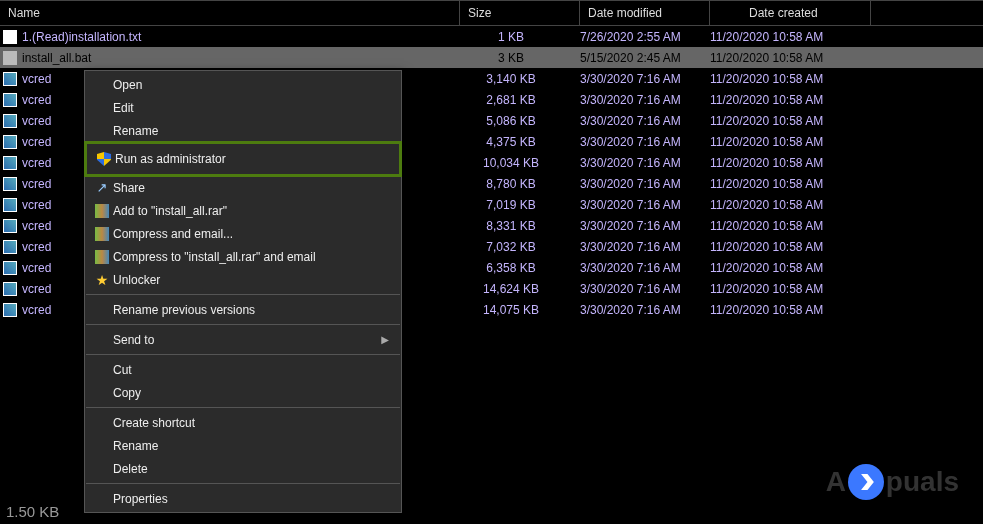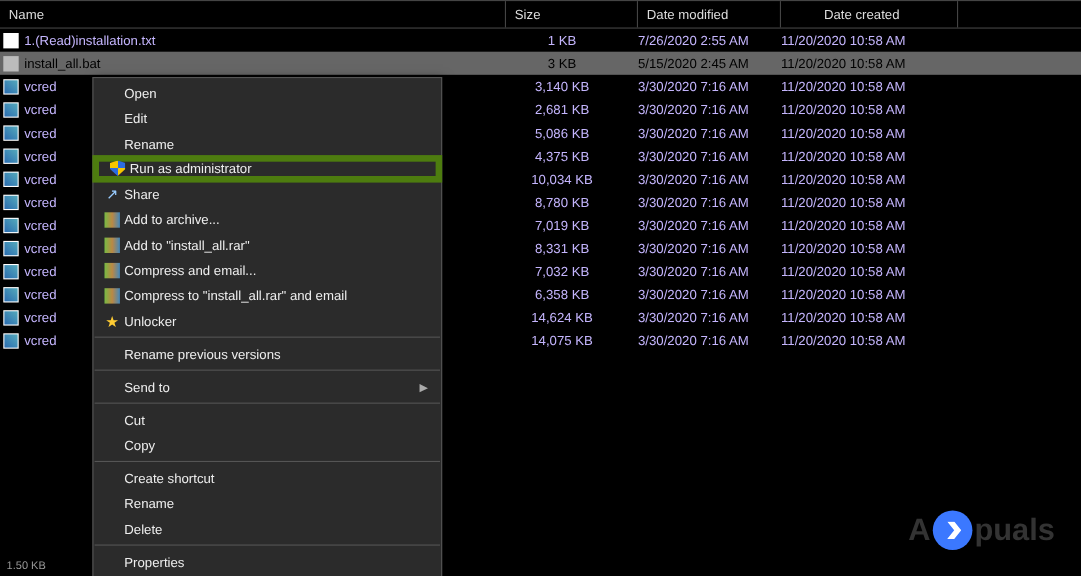--- a/index.html
+++ b/index.html
@@ -72,24 +72,23 @@
     height: 23px;
     padding: 0 12px 0 6px;
     color: #eee;
     position: relative;
   }
   .ctx .item .cico { width: 22px; display:flex; justify-content:center; }
   .ctx .item .lbl { flex: 1; white-space: nowrap; }
   .ctx .item .arrow { font-size: 10px; color:#aaa; }
   .ctx .sep { height:1px; background:#555; margin: 3px 1px; }
   .ctx .admin {
-    border: 6px solid #4d7c0f;
+    border: 3px solid #4d7c0f;
     margin: -1px;
-    height: 25px;
-    align-items: flex-end;
+    height: 36px;
   }
   .shield { width:14px; height:14px; display:inline-block;
     background: conic-gradient(#2d6cdf 0 25%, #f7c600 25% 50%, #2d6cdf 50% 75%, #f7c600 75% 100%);
     clip-path: polygon(50% 0,100% 15%,100% 55%,50% 100%,0 55%,0 15%);
   }
   .books { width:14px; height:14px; background:linear-gradient(90deg,#7b4,#b84,#48b); }
   .star { color:#ffcc33; font-size:14px; line-height:14px;}
   .shareic { color:#9cf; font-size:13px; }
   .watermark {
     position:absolute; right:24px; bottom:24px;
@@ -99,21 +98,21 @@
   }
   .watermark .badge {
     width:36px; height:36px; border-radius:50%; background:#3b78ff;
     display:flex; align-items:center; justify-content:center;
     position: relative;
   }
   .watermark .badge::after{
     content:""; width:16px; height:16px; background:#fff;
     clip-path: polygon(20% 0,60% 0,100% 50%,60% 100%,20% 100%,60% 50%);
   }
-  .status { position:absolute; left:6px; bottom:4px; color:#999; font-size:10px;text-align:right;}
+  .status { position:absolute; left:6px; bottom:4px; color:#999; font-size:15px;text-align:right;}
 </style>
 </head>
 <body>
 
 <div class="fe">
 
   <div class="header">
     <div class="col col-name">Name</div>
     <div class="col col-size">Size</div>
     <div class="col col-mod">Date modified</div>
@@ -269,26 +268,20 @@
       <span class="lbl">Run as administrator</span>
     </div>
     <div class="item">
         <span class="cico shareic">↗</span>
         <span class="lbl">Share</span>
       </div>
     <div class="item">
         <span class="cico">
           <span class="books"></span>
         </span>
-        <span class="lbl">Add to archive...</span>
-      </div>
-    <div class="item">
-        <span class="cico">
-          <span class="books"></span>
-        </span>
         <span class="lbl">Add to "install_all.rar"</span>
       </div>
     <div class="item">
         <span class="cico">
           <span class="books"></span>
         </span>
         <span class="lbl">Compress and email...</span>
       </div>
     <div class="item">
         <span class="cico">

